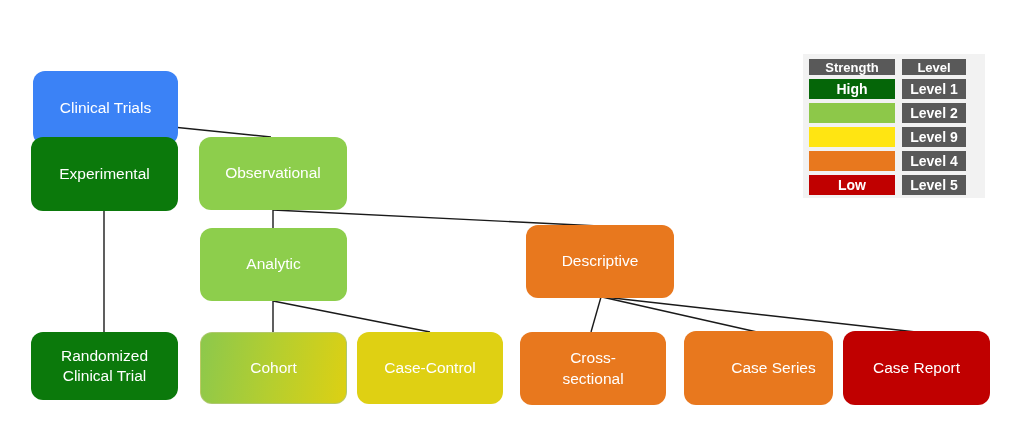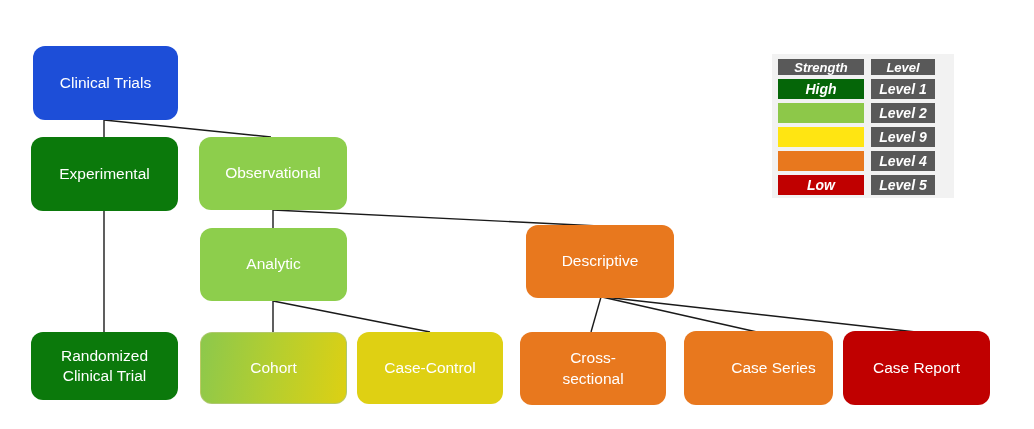--- a/index.html
+++ b/index.html
@@ -42,25 +42,24 @@
   .n-rct         { left: 31px;  top: 332px; width: 147px; height: 68px; text-align: center; }
   .n-cohort      { left: 200px; top: 332px; width: 147px; height: 72px; }
   .n-casecontrol { left: 357px; top: 332px; width: 146px; height: 72px; }
   .n-crosssec    { left: 520px; top: 332px; width: 146px; height: 73px; }
   .n-caseseries  { left: 684px; top: 331px; width: 149px; height: 74px; }
   .n-casereport  { left: 843px; top: 331px; width: 147px; height: 74px; }
 
   
   .legend {
     position: absolute;
-    left: 772px; top: 54px;
+    left: 803px; top: 54px;
     width: 182px; height: 144px;
     box-sizing: border-box;
     padding: 5px 6px;
-    font-style: italic;
   }
   .legend-grid {
     display: grid;
     grid-template-columns: 86px 64px;
     grid-auto-rows: auto;
     column-gap: 7px;
     row-gap: 4px;
   }
   .legend-cell {
     color: #ffffff;
@@ -86,21 +85,21 @@
       <line x1="273" y1="210" x2="273" y2="229"></line>
       <line x1="273" y1="210" x2="599" y2="226"></line>
       <line x1="273" y1="301" x2="273" y2="332"></line>
       <line x1="273" y1="301" x2="430" y2="332"></line>
       <line x1="601" y1="297" x2="591" y2="332"></line>
       <line x1="602" y1="297" x2="757" y2="332"></line>
       <line x1="604" y1="297" x2="916" y2="332"></line>
     </g>
   </svg>
 
-  <div class="node n-clinical" style="background: #1d4ed8; color: rgb(255, 255, 255);">Clinical Trials</div>
+  <div class="node n-clinical" style="background: #3b82f6; color: rgb(255, 255, 255); margin-top: 25px;">Clinical Trials</div>
   <div class="node n-experimental" style="background: rgb(11, 121, 11); color: rgb(255, 255, 255);">Experimental</div>
   <div class="node n-observ" style="background: rgb(141, 206, 76); color: rgb(255, 255, 255);">Observational</div>
   <div class="node n-analytic" style="background: rgb(141, 206, 76); color: rgb(255, 255, 255);">Analytic</div>
   <div class="node n-descr" style="background: rgb(232, 120, 30); color: rgb(255, 255, 255);">Descriptive</div>
   <div class="node n-rct" style="background: rgb(11, 121, 11); color: rgb(255, 255, 255);">Randomized
 Clinical Trial</div>
   <div class="node n-cohort cohort-border" style="background: linear-gradient(100deg, rgb(140, 200, 76) 0%, rgb(181, 206, 47) 50%, rgb(221, 208, 19) 100%); color: rgb(255, 255, 255);">Cohort</div>
   <div class="node n-casecontrol" style="background: rgb(223, 208, 19); color: rgb(255, 255, 255);">Case-Control</div>
   <div class="node n-crosssec" style="background: rgb(232, 120, 30); color: rgb(255, 255, 255);">Cross-
 sectional</div>

